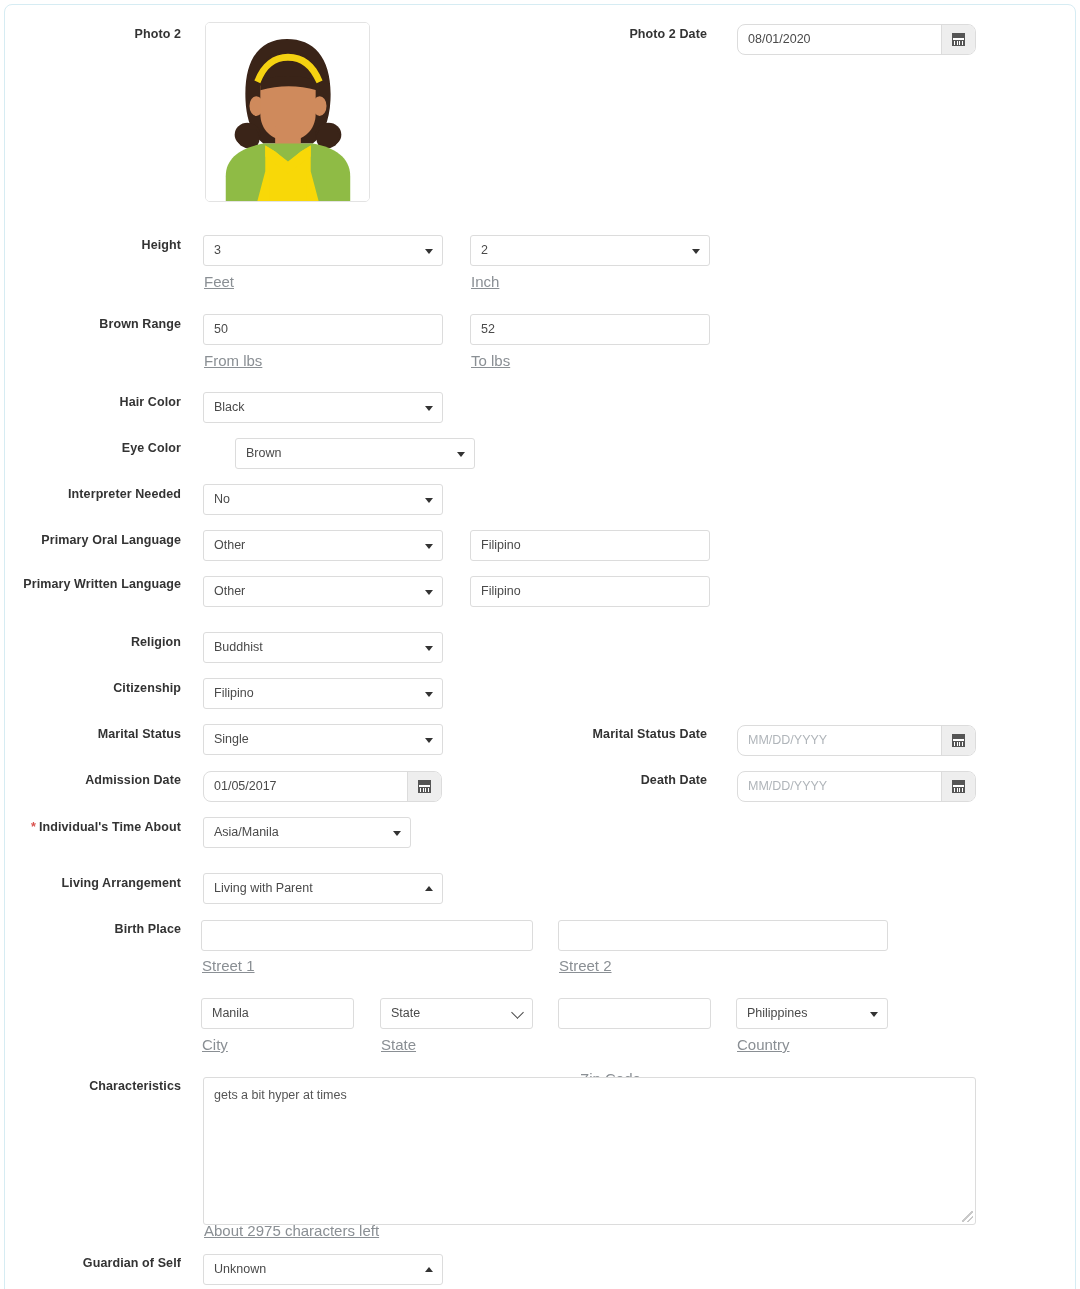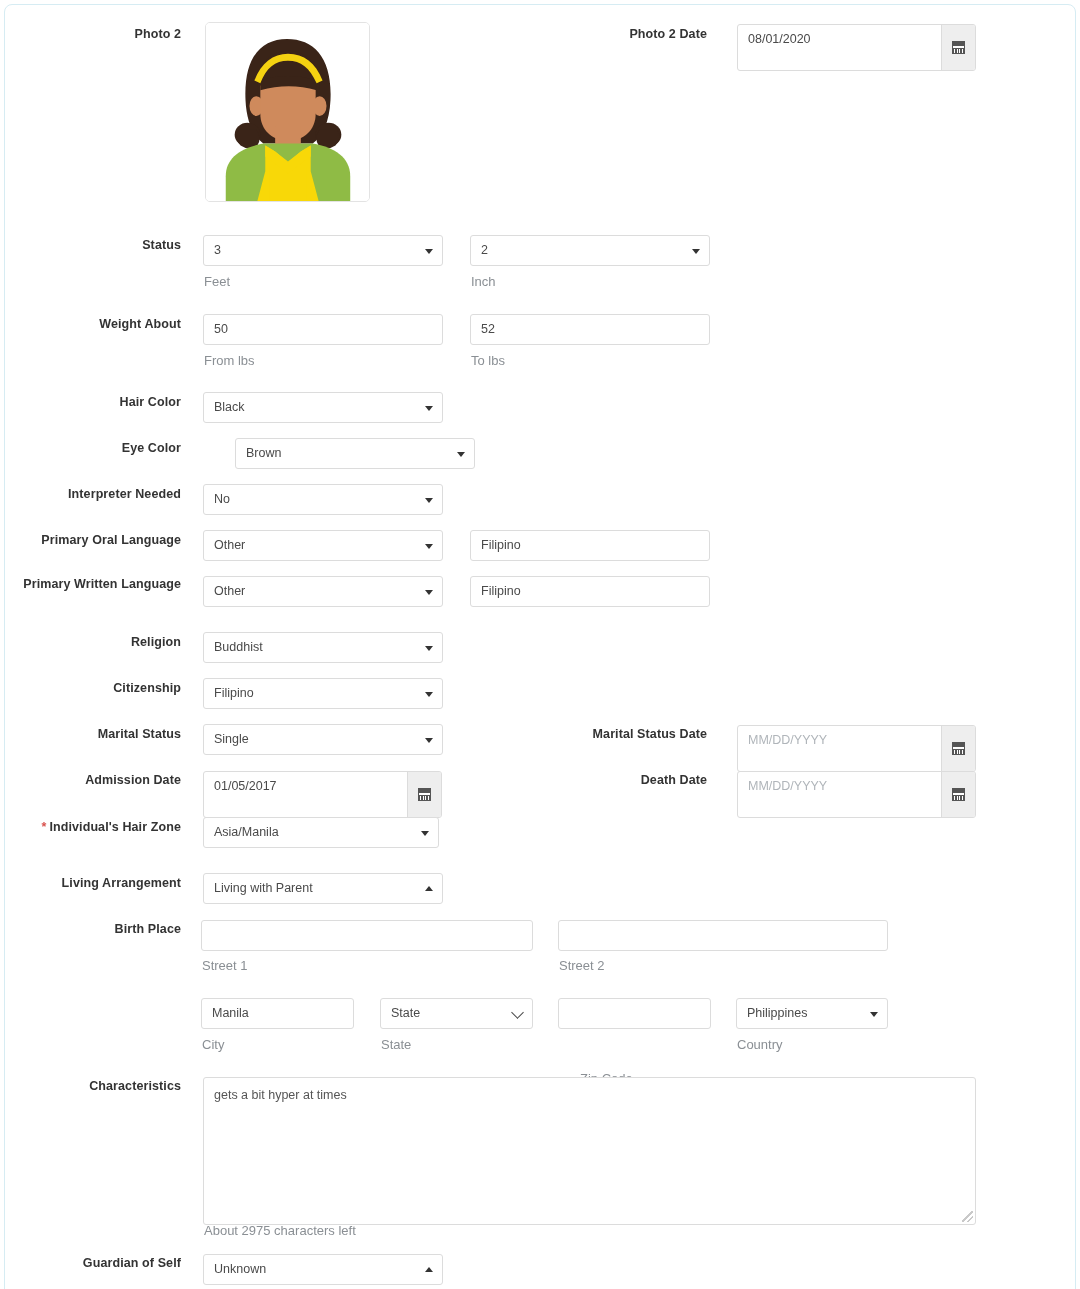--- a/index.html
+++ b/index.html
@@ -40,24 +40,25 @@
   .lbl-right { left: 420px; width: 282px; }
 
   .req-star {
     color: #d9534f;
     font-weight: bold;
     margin-right: 3px;
   }
 
   .helper {
     position: absolute;
-    font-size: 13px;
+    font-size: 15px;
     color: #8a8f94;
     line-height: 14px;
     white-space: nowrap;
+    text-decoration: underline;
   }
 
   
   .ctl {
     position: absolute;
     height: 31px;
     border: 1px solid #dcdcdc;
     border-radius: 3px;
     background: #fff;
     font-size: 12.5px;
@@ -93,23 +94,23 @@
     width: 9px;
     height: 9px;
     border-right: 1.6px solid #4a4a4a;
     border-bottom: 1.6px solid #4a4a4a;
     transform: rotate(45deg);
   }
 
   
   .datewrap {
     position: absolute;
-    height: 47px;
+    height: 31px;
     border: 1px solid #dcdcdc;
-    border-radius: 3px;
+    border-radius: 8px;
     background: #fff;
     display: flex;
     align-items: stretch;
     overflow: hidden;
   }
   .datewrap .dval {
     flex: 1 1 auto;
     font-size: 12.5px;
     color: #4a4a4a;
     line-height: 29px;
@@ -234,34 +235,34 @@
     <div class="calbtn">
       <span class="calicon">
         <span class="ctop"></span>
           <span class="cbody"></span>
         <span class="cnotch"></span>
           <span class="cgrid"></span>
       </span>
     </div>
   </div>
 
-  <div class="lbl lbl-left" style="top:232px;">Status</div>
+  <div class="lbl lbl-left" style="top:232px;">Height</div>
   <div class="ctl sel" style="left:198px; top:230px; width:240px;">
     <span>3</span>
     <span class="arrow"></span>
   </div>
   <div class="helper" style="left:199px; top:270px;">Feet</div>
 
   <div class="ctl sel" style="left:465px; top:230px; width:240px;">
     <span>2</span>
     <span class="arrow"></span>
   </div>
   <div class="helper" style="left:466px; top:270px;">Inch</div>
 
-  <div class="lbl lbl-left" style="top:311px;">Weight About</div>
+  <div class="lbl lbl-left" style="top:311px;">Brown Range</div>
   <div class="ctl" style="left:198px; top:309px; width:240px;">50</div>
   <div class="helper" style="left:199px; top:349px;">From lbs</div>
 
   <div class="ctl" style="left:465px; top:309px; width:240px;">52</div>
   <div class="helper" style="left:466px; top:349px;">To lbs</div>
 
   <div class="lbl lbl-left" style="top:389px;">Hair Color</div>
   <div class="ctl sel" style="left:198px; top:387px; width:240px;">
     <span>Black</span>
     <span class="arrow"></span>
@@ -344,23 +345,23 @@
       <span class="calicon">
         <span class="ctop"></span>
           <span class="cbody"></span>
         <span class="cnotch"></span>
           <span class="cgrid"></span>
       </span>
     </div>
   </div>
 
   <div class="lbl lbl-left" style="top:814px;">
-    <span class="req-star">*</span><span>Individual's Hair Zone</span>
-  </div>
-  <div class="ctl sel" style="left:198px; top:812px; width:236px;">
+    <span class="req-star">*</span><span>Individual's Time About</span>
+  </div>
+  <div class="ctl sel" style="left:198px; top:812px; width:208px;">
     <span>Asia/Manila</span>
     <span class="arrow"></span>
   </div>
 
   <div class="lbl lbl-left" style="top:870px;">Living Arrangement</div>
   <div class="ctl sel" style="left:198px; top:868px; width:240px;">
     <span>Living with Parent</span>
     <span class="arrow up"></span>
   </div>
 

